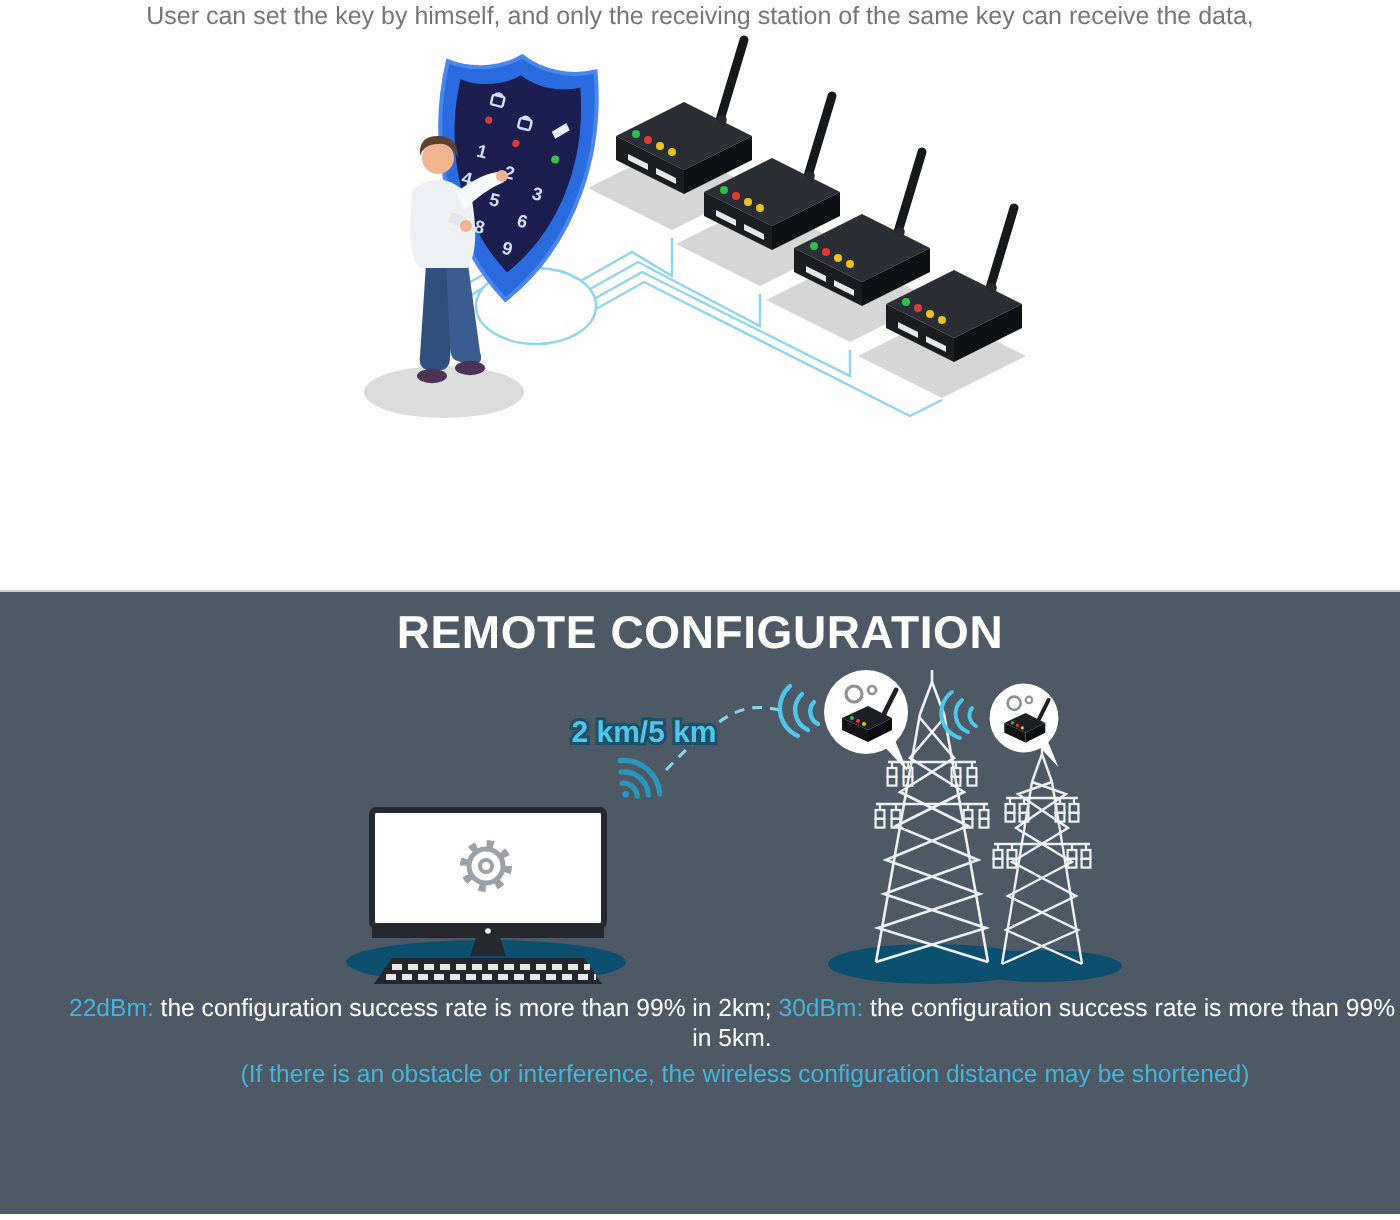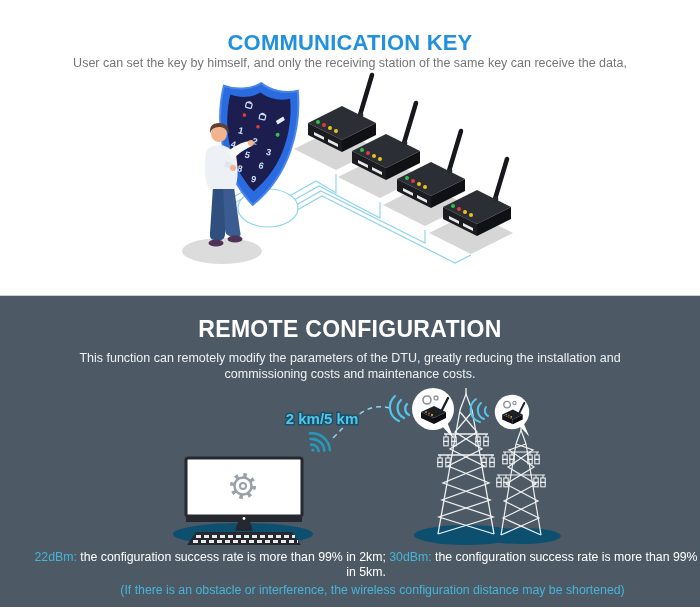--- a/index.html
+++ b/index.html
@@ -17,21 +17,21 @@
   .sec-top .desc{
     margin:0 0 0;font-size:12.5px;line-height:16px;color:#757575;
   }
   .illus{display:block;margin:0 auto;}
   
   .sec-bottom{
     height:312px;background:#4d5a65;text-align:center;box-sizing:border-box;
     border-top:1px solid #c9ced2;
   }
   .sec-bottom h2{
-    margin:0;padding-top:20px;font-size:23px;line-height:26px;
+    margin:0;padding-top:7px;font-size:23px;line-height:26px;
     color:#ffffff;letter-spacing:.3px;font-weight:bold;
   }
   .sec-bottom .desc{
     margin:8px 0 0;font-size:12.5px;line-height:16px;color:#eef1f3;
   }
   .footer1{margin:3px 0 0;font-size:12.3px;line-height:15px;color:#ffffff;padding-left:32px;}
   .footer1 .accent{color:#45b4d8;}
   .footer2{margin:3px 0 0;font-size:12.3px;line-height:15px;color:#45b4d8;padding-left:45px;}
   .strip{height:2px;background:#ffffff;}
   
@@ -40,21 +40,20 @@
     stroke:#1e4f66;stroke-width:3px;paint-order:stroke;
   }
   .key-num{font-size:9px;font-weight:bold;fill:#cfe2ff;}
 </style>
 </head>
 <body>
 
 <div class="page">
 
   <section class="sec-top">
-    <h1>COMMUNICATION KEY</h1>
     <p class="desc">
       <span>User can set the key by himself, and only the receiving station of the same key can receive the data,</span><br>
     </p>
 
     <svg class="illus" width="700" height="197" viewBox="0 0 700 197">
       <defs>
         <g id="dtu">
           <polygon points="-14,48 28,27 70,48 28,69" fill="#d6d6d6"></polygon>
           <path d="M52,14 L64,-26" stroke="#17181c" stroke-width="4.5" stroke-linecap="round"></path>
           <polygon points="0,22 34,5 68,22 34,39" fill="#2b2e34"></polygon>
@@ -131,24 +130,20 @@
         <path d="M226,90 Q234,92 236,97 L233,100 Q228,96 224,95 Z" fill="#e2e6ec"></path>
         <circle cx="233" cy="97" r="3" fill="#f2b48e"></circle>
         <circle cx="219" cy="63" r="8" fill="#f2b48e"></circle>
         <path d="M210,62 Q209,52 219,52 Q229,52 229,63 Q225,55 219,56 Q212,56 210,62 Z" fill="#5f4130"></path>
       </g>
     </svg>
   </section>
 
   <section class="sec-bottom">
     <h2>REMOTE CONFIGURATION</h2>
-    <p class="desc">
-      <span>This function can remotely modify the parameters of the DTU, greatly reducing the installation and</span><br>
-      <span>commissioning costs and maintenance costs.</span>
-    </p>
 
     <svg class="illus" width="700" height="165" viewBox="0 0 700 165">
       <defs>
         <g id="ins" stroke="#eef1f3" stroke-width="1.1" fill="none">
           <line x1="0" y1="0" x2="0" y2="3"></line>
           <rect x="-2.2" y="3" width="4.4" height="4.4"></rect>
           <rect x="-2.2" y="7.4" width="4.4" height="4.4"></rect>
         </g>
         <g id="bubble-dtu">
           <circle cx="0" cy="0" r="21" fill="#ffffff"></circle>

